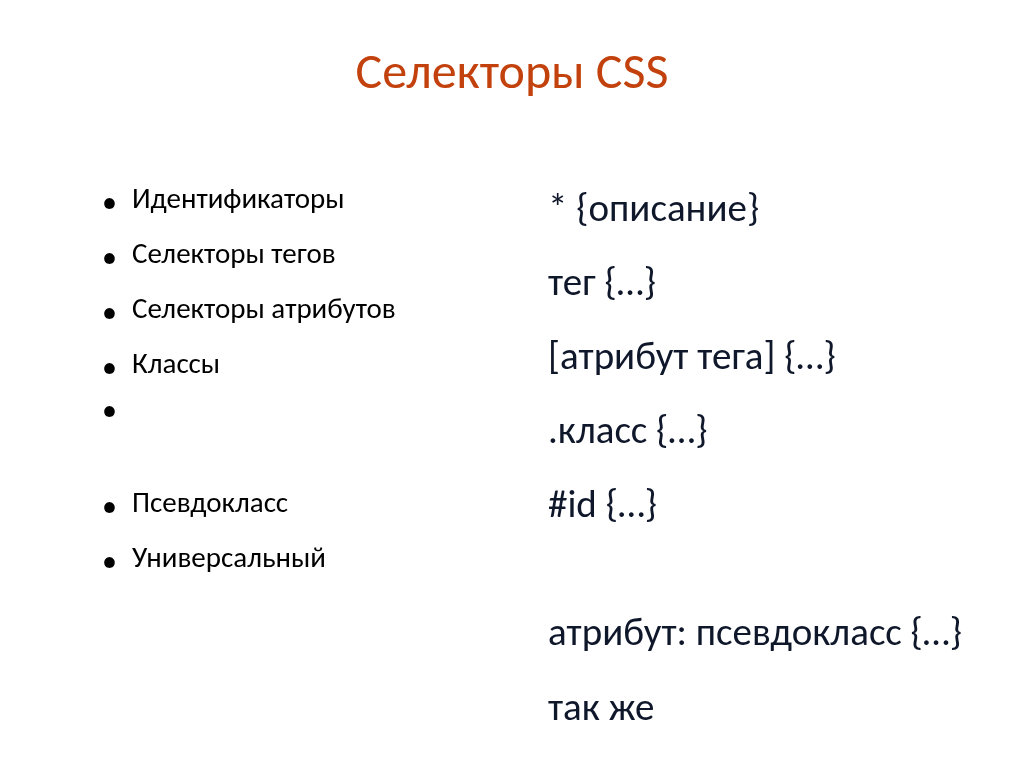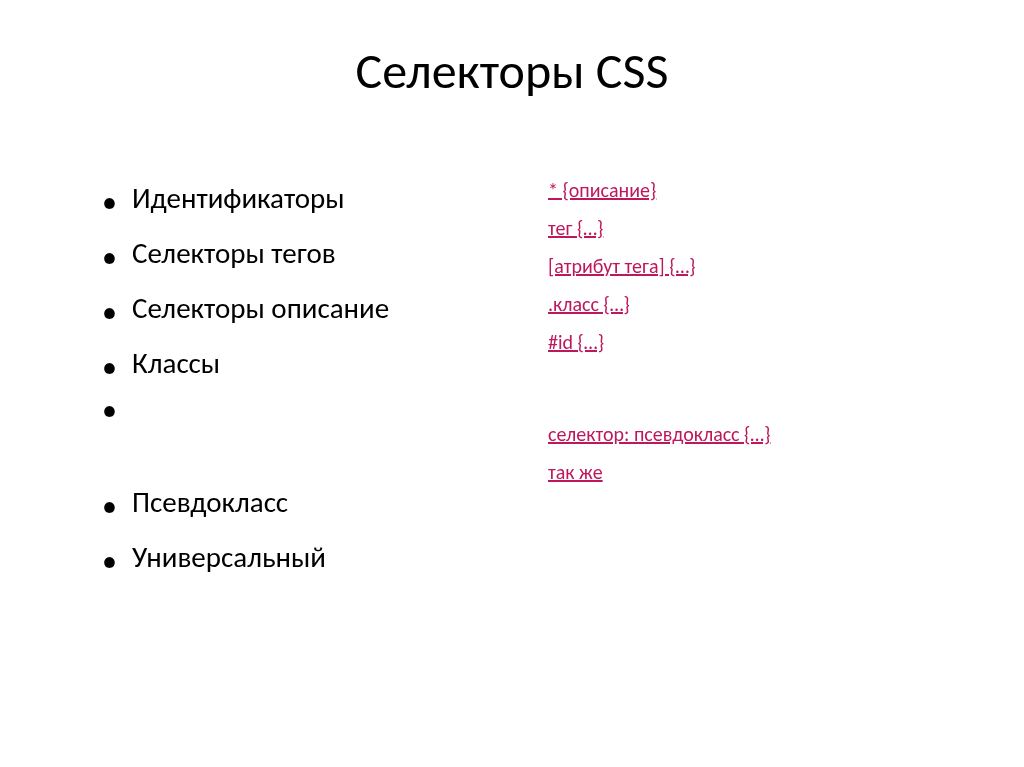--- a/index.html
+++ b/index.html
@@ -11,21 +11,21 @@
       width: 1024px;
       height: 767px;
       background: #ffffff;
       font-family: Calibri, Arial, sans-serif;
       padding: 30px 60px 30px 60px;
       color: #000000;
     }
     .title {
       text-align: center;
       font-size: 50px;
-      color: #000000;
+      color: #c2410c;
       font-weight: 400;
       margin-bottom: 70px;
       margin-top: 10px;
     }
     .content {
       display: flex;
       gap: 20px;
     }
     .left-col {
       flex: 1;
@@ -46,44 +46,43 @@
       font-size: 30px;
       margin-right: 15px;
       line-height: 1;
       position: relative;
       top: 4px;
     }
     .spacer {
       height: 54px;
     }
     .right-item {
-      font-size: 20px;
-      color: #be185d;
+      font-size: 39px;
+      color: #0f172a;
       line-height: 1.9;
-      text-decoration: underline;
     }
   </style>
 </head>
 <body>
 
 <h1 class="title">Селекторы CSS</h1>
 
 <div class="content">
   <div class="left-col">
     <div class="bullet-item">
       <span class="bullet">•</span>
       <span>Идентификаторы</span>
     </div>
     <div class="bullet-item">
       <span class="bullet">•</span>
       <span>Селекторы тегов</span>
     </div>
     <div class="bullet-item">
       <span class="bullet">•</span>
-      <span>Селекторы описание</span>
+      <span>Селекторы атрибутов</span>
     </div>
     <div class="bullet-item">
       <span class="bullet">•</span>
       <span>Классы</span>
     </div>
     <div class="bullet-item">
       <span class="bullet">•</span>
     </div>
     <div class="spacer"></div>
     <div class="bullet-item">
@@ -96,16 +95,16 @@
     </div>
   </div>
 
   <div class="right-col">
     <div class="right-item">* {описание}</div>
     <div class="right-item">тег {…}</div>
     <div class="right-item">[атрибут тега] {…}</div>
     <div class="right-item">.класс {…}</div>
     <div class="right-item">#id {…}</div>
     <div class="spacer"></div>
-    <div class="right-item">селектор: псевдокласс {…}</div>
+    <div class="right-item">атрибут: псевдокласс {…}</div>
     <div class="right-item">так же</div>
   </div>
 </div>
 
 </body></html>

